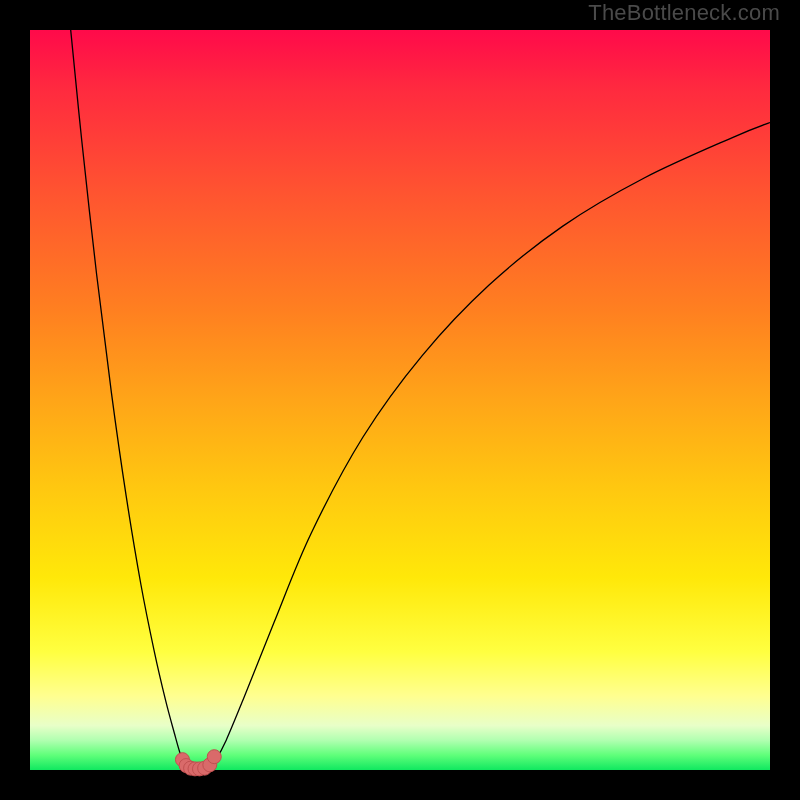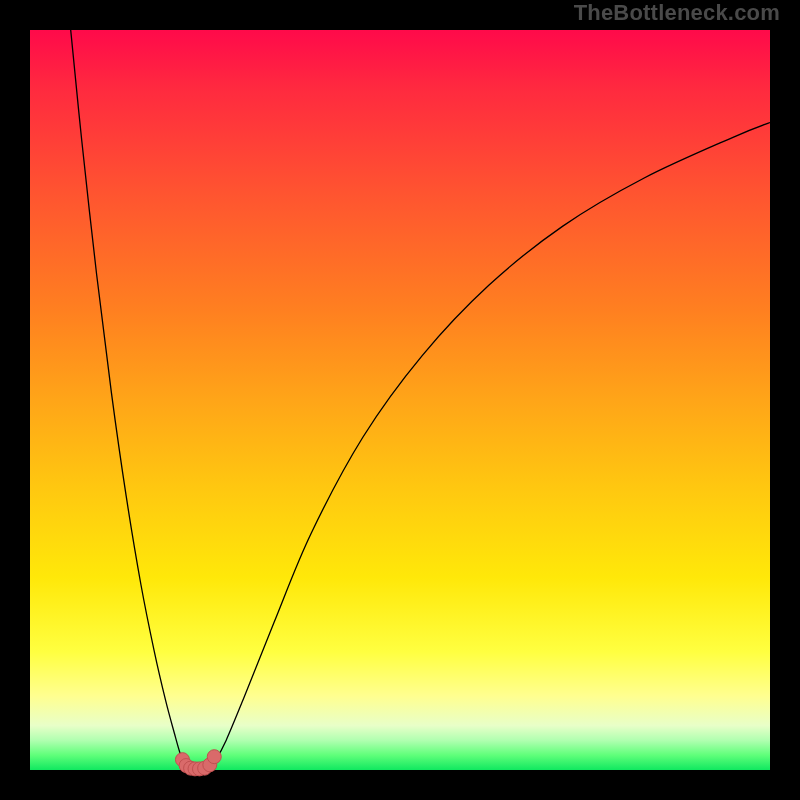--- a/index.html
+++ b/index.html
@@ -33,21 +33,21 @@
       #5fff7a 98%,
       #10e860 100%
     );
   }
   .watermark {
     position: absolute;
     top: 0;
     right: 20px;
     color: #4a4a4a;
     font-size: 22px;
-    font-weight: 700;
+    font-weight: 400;
     letter-spacing: 0.2px;
     z-index: 5;
   }
   svg.plot {
     position: absolute;
     left: 0;
     top: 0;
     width: 740px;
     height: 740px;
     overflow: visible;

